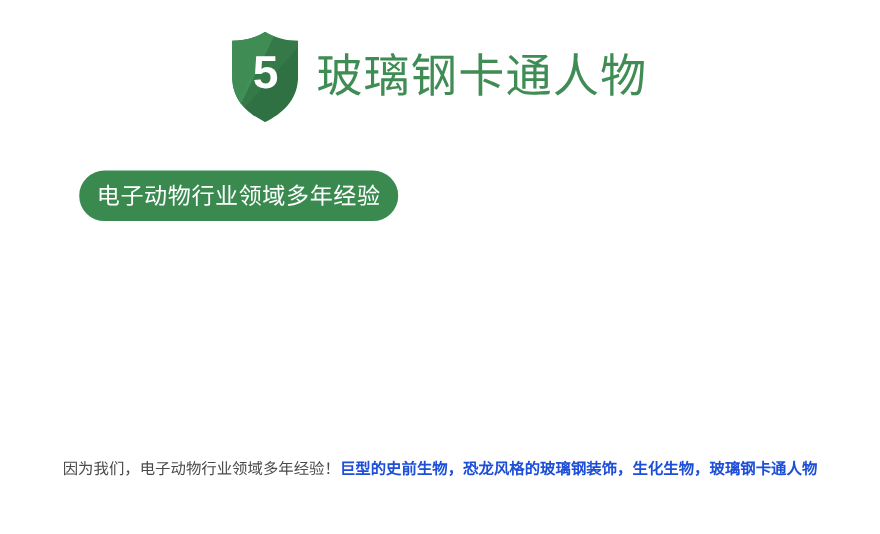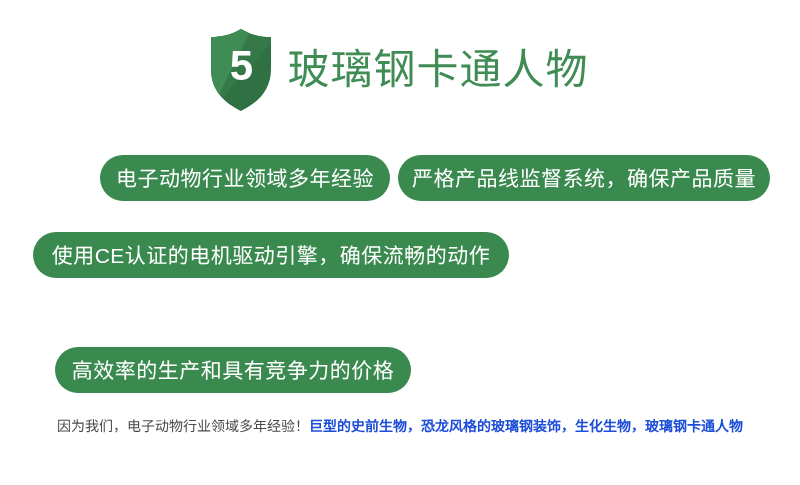--- a/index.html
+++ b/index.html
@@ -82,21 +82,21 @@
     align-items: center;
     justify-content: center;
     font-size: 21px;
     line-height: 1;
     white-space: nowrap;
     box-sizing: border-box;
     padding: 0 22px;
     letter-spacing: 0.5px;
   }
 
-  .pill-1 { left: 100px;  top: 155px; width: 290px; height: 46px; }
+  .pill-1 { left: 72px;  top: 155px; width: 290px; height: 46px; }
   .pill-2 { left: 398px; top: 155px; width: 372px; height: 46px; }
   .pill-3 { left: 33px;  top: 232px; width: 476px; height: 46px; }
   .pill-4 { left: 390px; top: 290px; width: 373px; height: 46px; }
   .pill-5 { left: 55px;  top: 347px; width: 356px; height: 46px; }
 
   
   .footer {
     position: absolute;
     left: 0;
     top: 415px;
@@ -137,32 +137,23 @@
       <div class="shield-number">5</div>
     </div>
 
     <div class="header-title">玻璃钢卡通人物</div>
   </div>
 
   <div class="pill pill-1">
     <span>电子动物行业领域多年经验</span>
   </div>
 
-  <div class="pill pill-2">
-    <span>严格产品线监督系统，确保产品质量</span>
-  </div>
-
-  <div class="pill pill-3">
-    <span>使用CE认证的电机驱动引擎，确保流畅的动作</span>
-  </div>
 
 
-  <div class="pill pill-5">
-    <span>高效率的生产和具有竞争力的价格</span>
-  </div>
+
 
   <div class="footer">
     <div class="footer-line">
       <span>因为我们，电子动物行业领域多年经验！</span><span class="highlight-red">巨型的史前生物，恐龙风格的玻璃钢装饰，生化生物，玻璃钢卡通人物</span>
     </div>
   </div>
 
 </div>
 
 </body></html>

